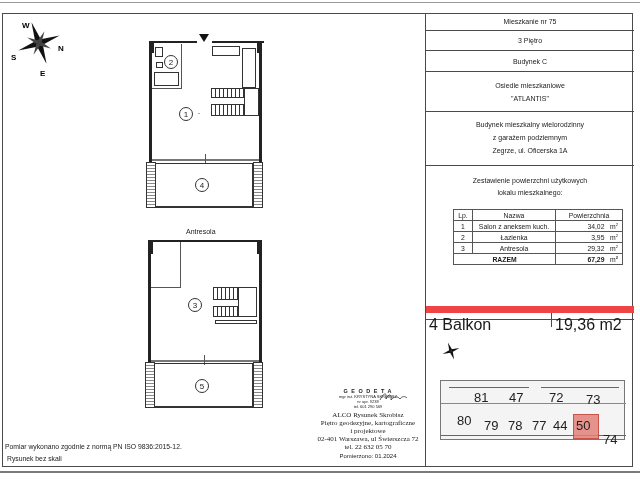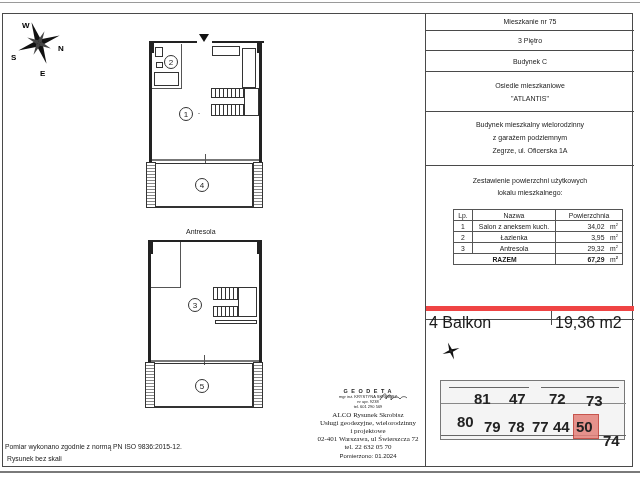--- a/index.html
+++ b/index.html
@@ -9,34 +9,34 @@
   .bottom-rule { position:absolute; left:0; top:471px; width:640px; height:2px; background:#7a7a7a; }
   .right-col { position:absolute; left:425px; top:13px; width:208px; height:454px; border-left:1px solid #4a4a4a; box-sizing:border-box; }
   .info-cell { position:absolute; left:0; width:208px; border-bottom:1px solid #4a4a4a; box-sizing:border-box; text-align:center; font-size:7px; color:#222; }
   .info-cell div { line-height:13px; }
   .area-table { position:absolute; left:27px; top:209px; border-collapse:collapse; font-size:6.8px; }
   .area-table td, .area-table th { border:1px solid #555; padding:0 3px; height:10px; font-weight:normal; }
   .area-table th { text-align:center; }
   .area-table td.num { text-align:right; padding-right:4px; }
   .area-table .razem { font-weight:bold; text-align:center; }
   sup { font-size:4px; }
-  .balcony-row { position:absolute; left:0; width:208px; height:14px; border-top:5px solid #ef4444; box-sizing:border-box; }
+  .balcony-row { position:absolute; left:0; width:208px; height:14px; border-top:7px solid #ef4444; box-sizing:border-box; }
   .balcony-row span { position:absolute; top:3px; }
   .bal-divider { position:absolute; left:125px; top:0; width:1px; height:14px; background:#4a4a4a; }
   .plan-wall { position:absolute; background:#222; }
   .thin { position:absolute; background:#555; }
   .room-circle { position:absolute; width:14px; height:14px; border:1px solid #333; border-radius:50%; font-size:8px; text-align:center; line-height:14px; box-sizing:border-box; background:#fff; }
   .balcony-box { position:absolute; border:1px solid #333; box-sizing:border-box; }
   .hatch { position:absolute; background: repeating-linear-gradient(0deg, #fff 0 2px, #888 2px 3px); border:1px solid #333; box-sizing:border-box; }
   .stairs { position:absolute; background: repeating-linear-gradient(90deg, #fff 0 3px, #333 3px 4px); border:1px solid #333; box-sizing:border-box; }
   .label { position:absolute; font-size:7px; white-space:nowrap; }
   .footer-note { position:absolute; font-size:6.8px; }
   .stamp { position:absolute; left:312px; top:388px; width:112px; text-align:center; font-family:"Liberation Serif", serif; color:#222; }
   .keyplan { position:absolute; left:440px; top:380px; width:185px; height:60px; border:1px solid #777; box-sizing:border-box; background:#f4f4f4; }
-  .unit { position:absolute; font-size:15px; font-weight:bold; color:#222; }
+  .unit { position:absolute; font-size:13px; font-weight:normal; color:#222; }
   .unit-hl { position:absolute; background:#e4827a; border:1px solid #c03a30; opacity:0.85; }
 </style>
 </head>
 <body>
 
 <div class="top-rule"></div>
 <div class="page-border"></div>
 
 <svg style="position:absolute;left:8px;top:14px" width="62" height="62" viewBox="0 0 62 62">
   <g transform="translate(31,29)">
@@ -117,21 +117,21 @@
 
 <div class="footer-note" style="left:5px;top:443px">Pomiar wykonano zgodnie z normą PN ISO 9836:2015-12.</div>
 <div class="footer-note" style="left:7px;top:455px">Rysunek bez skali</div>
 
 <div class="stamp">
   <div style="font-family:'Liberation Sans',sans-serif;font-size:5.5px;font-weight:bold;letter-spacing:1px">G E O D E T A</div>
   <div style="font-family:'Liberation Sans',sans-serif;font-size:4px">mgr inż. KRYSTYNA SKROBISZ</div>
   <div style="font-family:'Liberation Sans',sans-serif;font-size:4px">nr upr. 9238</div>
   <div style="font-family:'Liberation Sans',sans-serif;font-size:4px">tel. 601 290 569</div>
   <div style="font-size:7px;margin-top:2px">ALCO Rysunek Skrobisz</div>
-  <div style="font-size:7px">Usługi geodezyjne, wielorodzinny</div>
+  <div style="font-size:7px">Piętro geodezyjne, kartograficzne</div>
   <div style="font-size:7px">i projektowe</div>
   <div style="font-size:7px">02-401 Warszawa, ul Świerszcza 72</div>
   <div style="font-size:7px">tel. 22 632 05 70</div>
   <div style="font-family:'Liberation Sans',sans-serif;font-size:6px;margin-top:2px">Pomierzono:  01.2024</div>
 </div>
 <svg style="position:absolute;left:378px;top:390px" width="30" height="14" viewBox="0 0 30 14">
   <path d="M2 10 C6 2, 9 2, 8 9 C10 4, 14 3, 13 10 C16 6, 20 6, 22 9 C24 6, 27 6, 29 8" stroke="#333" stroke-width="0.8" fill="none"></path>
 </svg>
 
 <div class="right-col">

